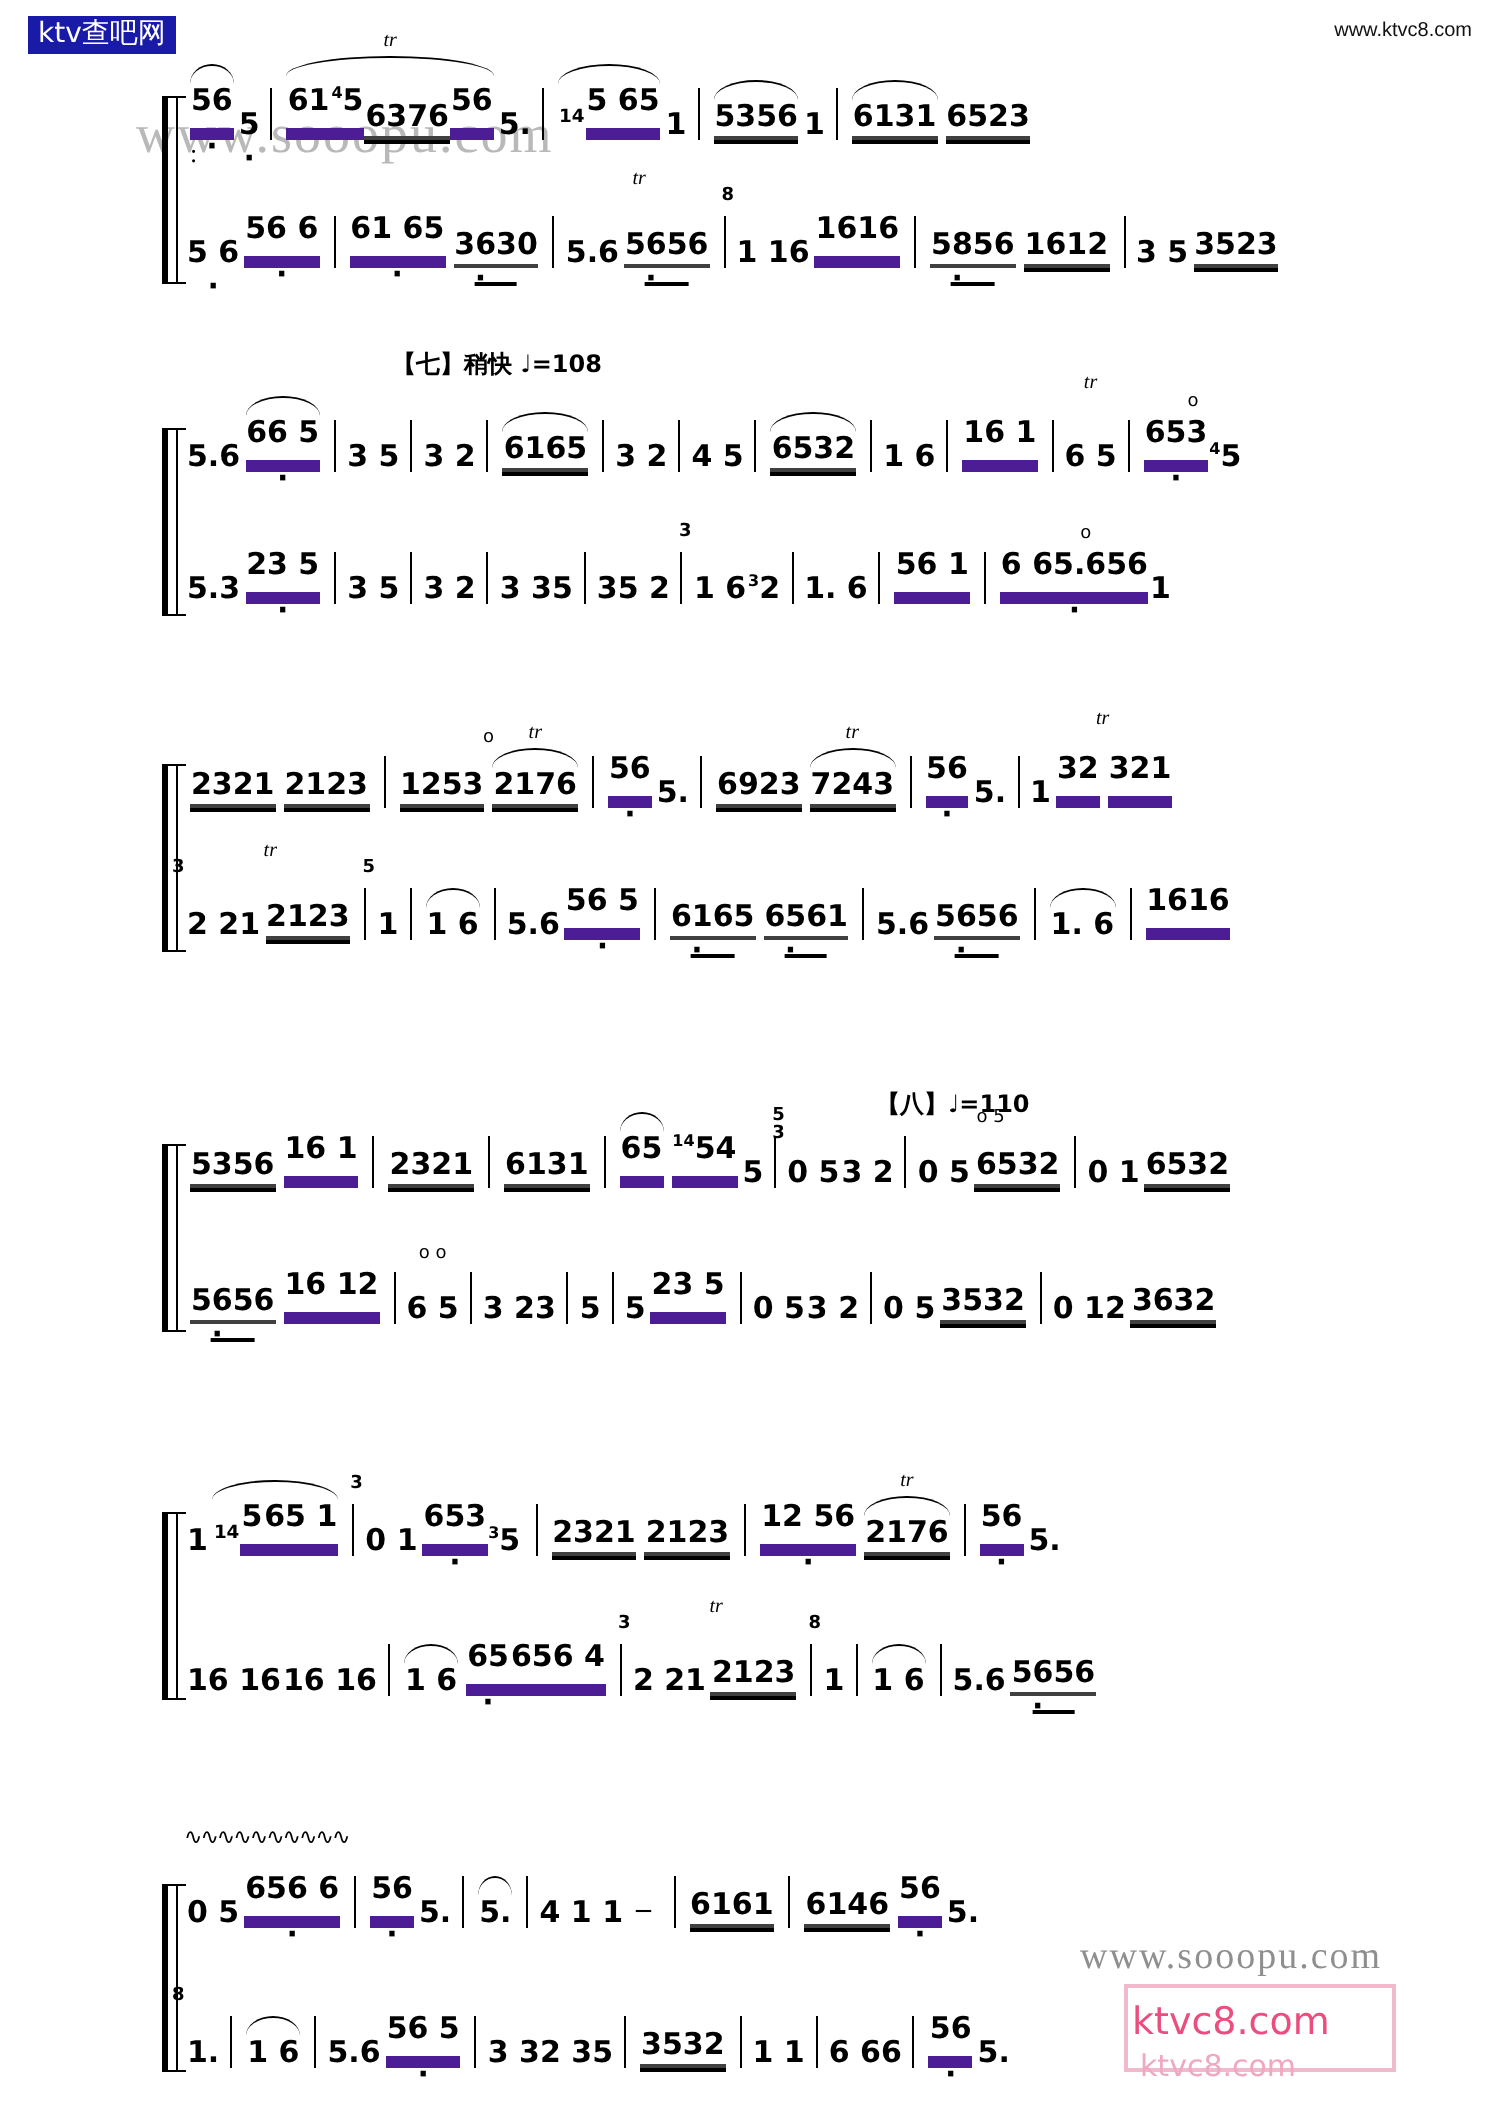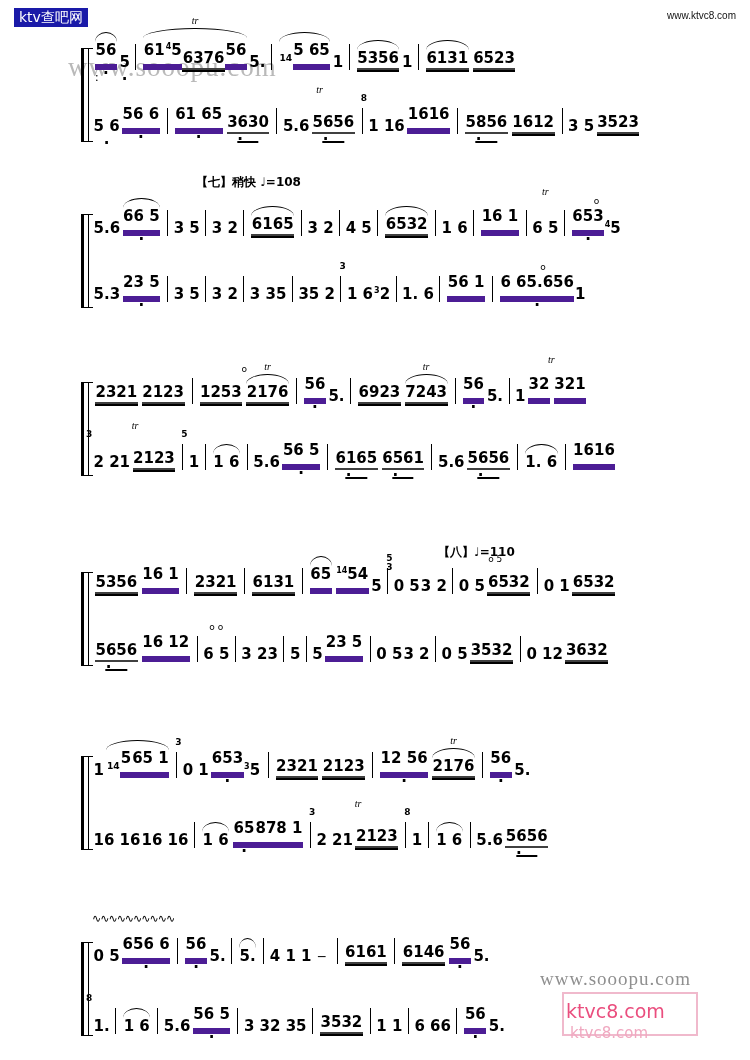--- a/index.html
+++ b/index.html
@@ -705,21 +705,21 @@
           <span class="note">16 16</span>
           <span class="note">16 16</span>
         </div>
         <div class="measure">
           <span class="grp">
               <span class="slur"></span>
               <span class="note">1 6</span>
             </span>
           <span class="grp">
               <span class="note beam1 dotbelow">65</span>
-              <span class="note beam1">878 1</span>
+              <span class="note beam1">656 4</span>
             </span>
         </div>
         <div class="measure">
           <span class="tr">tr</span>
           <span class="pre">3</span>
           <span class="note">2 21</span>
           <span class="grp">
               <span class="note beam2">2123</span>
             </span>
         </div>

